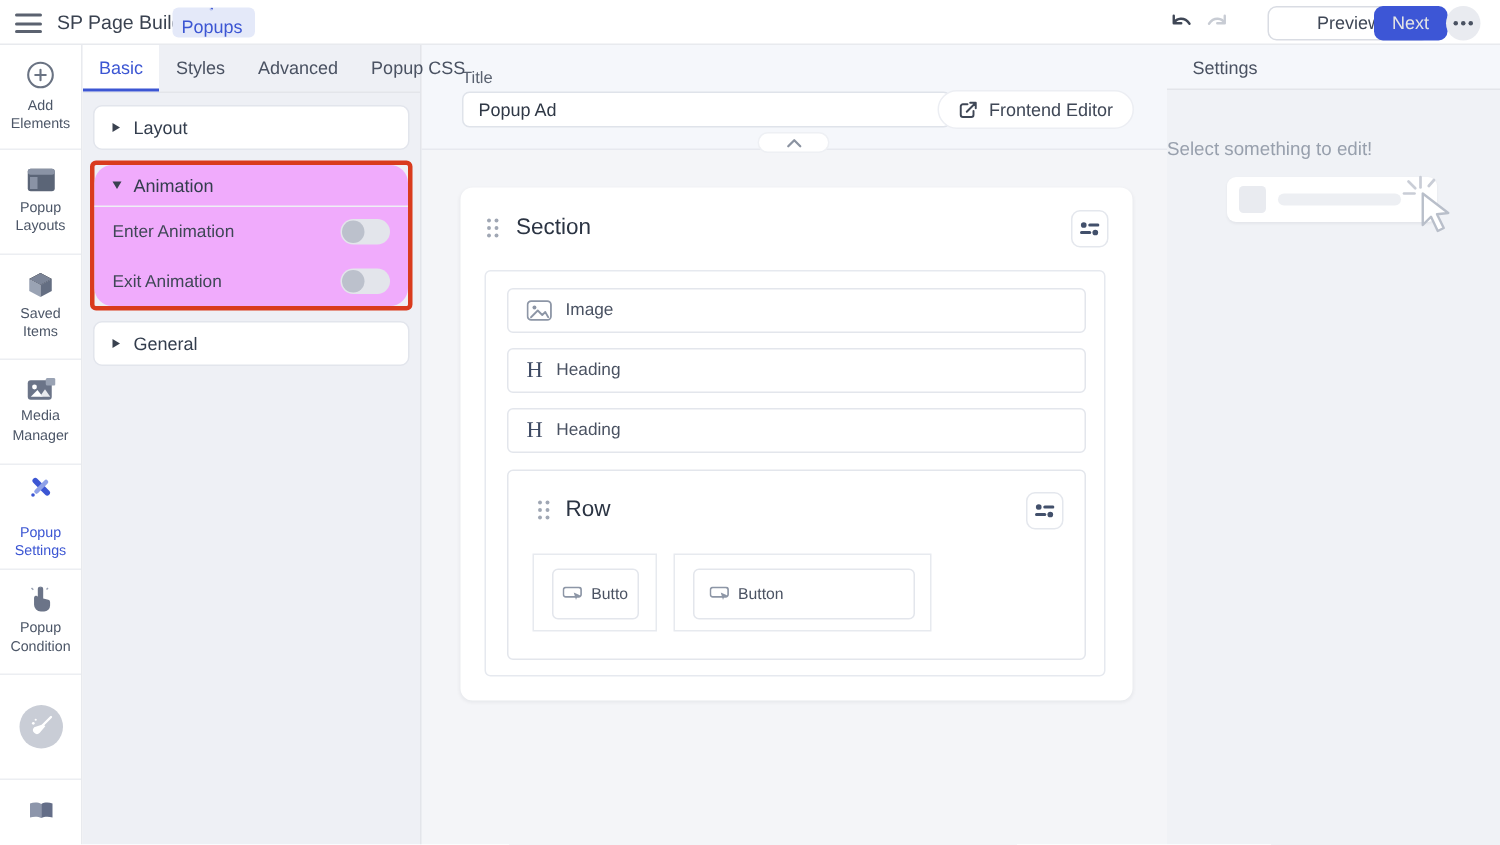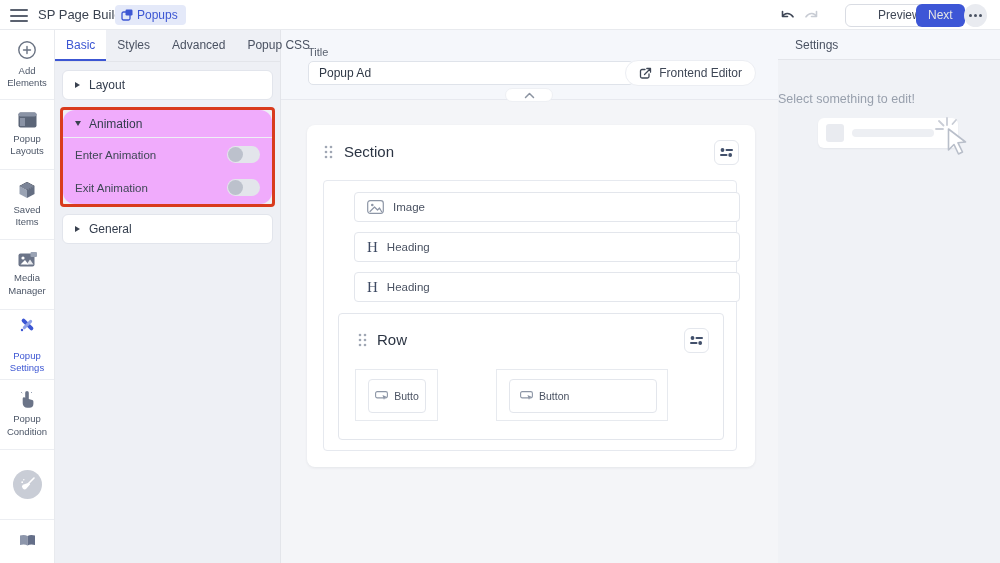--- a/index.html
+++ b/index.html
@@ -4,21 +4,21 @@
 <style>
   * { margin:0; padding:0; box-sizing:border-box; }
   html,body { width:1000px; height:563px; overflow:hidden; }
   body { font-family:"Liberation Sans","DejaVu Sans",sans-serif; background:#fff; position:relative; color:#3f4756; }
 
   
   .topbar { position:absolute; top:0; left:0; width:1000px; height:30px; background:#fff; border-bottom:1px solid #e8eaee; z-index:30; }
   .hamburger { position:absolute; left:10px; top:9px; width:18px; height:13px; display:flex; flex-direction:column; justify-content:space-between; cursor:pointer; }
   .hamburger span { display:block; height:2px; background:#5b6270; border-radius:1px; }
   .app-title { position:absolute; left:38px; top:0; line-height:30px; font-size:13px; color:#3a4250; }
-  .badge { position:absolute; left:115px; top:5px; height:20px; background:#e4e9f9; border-radius:4px; color:#3c56d3; font-size:12px; display:flex; align-items:center; gap:4px; padding:0 8px 0 6px; cursor:pointer; }
+  .badge { position:absolute; left:115px; top:5px; height:20px; background:#e4e9f9; border-radius:4px; color:#3c56d3; font-size:12px; display:flex; align-items:center; gap:4px; padding:0 8px 0 6px; cursor:pointer;flex-direction:column; }
   .undo-btn { position:absolute; left:780px; top:8px; cursor:pointer; }
   .redo-btn { position:absolute; left:803px; top:8px; cursor:pointer; }
   .preview-btn { position:absolute; left:845px; top:4px; height:23px; padding:0 32px; background:#fff; border:1px solid #d9dce3; border-radius:6px; font-size:12px; color:#3f4756; line-height:21px; cursor:pointer; }
   .next-btn { position:absolute; left:916px; top:4px; height:23px; padding:0 12px; background:#3d56d6; border:none; border-radius:6px; font-size:12px; color:#e5e5e5; line-height:23px; cursor:pointer; }
   .more-btn { position:absolute; left:964px; top:4px; width:23px; height:23px; background:#e9ebf0; border-radius:50%; display:flex; align-items:center; justify-content:center; gap:2px; cursor:pointer; }
   .more-btn i { width:3px; height:3px; background:#4a5262; border-radius:50%; }
 
   
   .rail { position:absolute; top:30px; left:0; width:55px; height:533px; background:#fff; border-right:1px solid #e8eaee; z-index:20; }
   .rail-item { height:70px; border-bottom:1px solid #eceef2; display:flex; flex-direction:column; align-items:center; justify-content:center; gap:5px; cursor:pointer; text-align:center; }
@@ -52,21 +52,21 @@
   .fe-btn { position:absolute; right:22px; top:30px; height:26px; background:#fff; border:1px solid #eceef3; border-radius:14px; padding:0 13px; display:flex; align-items:center; gap:7px; font-size:12px; color:#3f4756; cursor:pointer; }
   .collapse-tab { position:absolute; left:224px; top:58px; width:48px; height:14px; background:#fff; border:1px solid #eef0f4; border-radius:7px; display:flex; align-items:center; justify-content:center; cursor:pointer; z-index:6; }
 
   
   .canvas { position:absolute; left:281px; top:100px; width:497px; height:463px; background:#f4f5f8; }
   .section-card { position:absolute; left:26px; top:25px; width:448px; height:342px; background:#fff; border-radius:8px; box-shadow:0 1px 3px rgba(16,24,40,.07); }
   .drag-handle { position:absolute; cursor:grab; }
   .sec-title { position:absolute; left:37px; top:18px; font-size:15px; color:#2b3443; }
   .opt-btn { position:absolute; width:25px; height:25px; background:#fff; border:1px solid #e4e7ed; border-radius:6px; display:flex; align-items:center; justify-content:center; cursor:pointer; }
   .inner-box { position:absolute; left:16px; top:55px; width:414px; height:271px; border:1px solid #e6e9ef; border-radius:4px; }
-  .el-row { position:absolute; left:14px; width:386px; height:30px; border:1px solid #e3e6ec; border-radius:4px; background:#fff; display:flex; align-items:center; gap:9px; padding-left:12px; cursor:pointer;margin-left:16px; }
+  .el-row { position:absolute; left:14px; width:386px; height:30px; border:1px solid #e3e6ec; border-radius:4px; background:#fff; display:flex; align-items:center; gap:9px; padding-left:12px; cursor:pointer; }
   .el-row .el-lbl { font-size:11.5px; color:#4a5262; }
   .h-glyph { font-family:"Liberation Serif","DejaVu Serif",serif; font-size:15px; color:#3e4a63; line-height:1; }
   .row-box { position:absolute; left:14px; top:132px; width:386px; height:127px; border:1px solid #e3e6ec; border-radius:4px; background:#fff; }
   .row-title { position:absolute; left:38px; top:17px; font-size:15px; color:#2b3443; }
   .col { position:absolute; top:55px; height:52px; border:1px solid #e7eaef; background:#fff; }
   .btn-el { position:absolute; top:9px; height:34px; border:1px solid #e3e6ec; border-radius:4px; background:#fff; display:flex; align-items:center; gap:6px; cursor:pointer; }
   .btn-el .el-lbl { font-size:10.5px; color:#4a5262; }
 
   
   .rpanel { position:absolute; left:778px; top:30px; width:222px; height:533px; background:#f0f2f6; }
@@ -311,21 +311,21 @@
         </div>
         <div class="col" style="left:16px; width:83px;">
           <div class="btn-el" style="left:12px; width:58px; justify-content:center;">
             <svg width="13" height="10" viewBox="0 0 13 10">
                 <rect x="0.6" y="0.6" width="11.8" height="6.3" rx="1.6" fill="none" stroke="#8d96a6" stroke-width="1.1"></rect>
                 <path d="M7.5 4 L9 9 L9.8 6.8 L12 6 Z" fill="#8d96a6"></path>
               </svg>
             <span class="el-lbl">Butto</span>
           </div>
         </div>
-        <div class="col" style="left:110px; width:172px;margin-left:47px;">
+        <div class="col" style="left:110px; width:172px;">
           <div class="btn-el" style="left:12px; width:148px; padding-left:10px;">
             <svg width="13" height="10" viewBox="0 0 13 10">
                 <rect x="0.6" y="0.6" width="11.8" height="6.3" rx="1.6" fill="none" stroke="#8d96a6" stroke-width="1.1"></rect>
                 <path d="M7.5 4 L9 9 L9.8 6.8 L12 6 Z" fill="#8d96a6"></path>
               </svg>
             <span class="el-lbl">Button</span>
           </div>
         </div>
       </div>
     </div>

